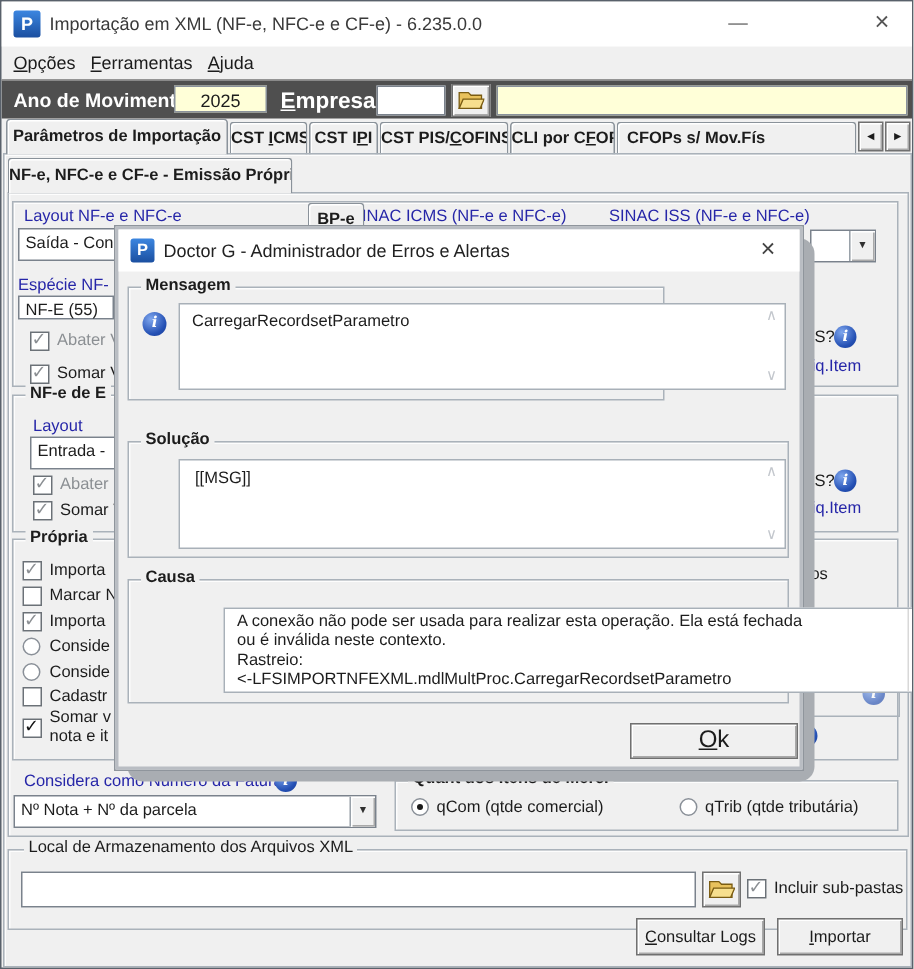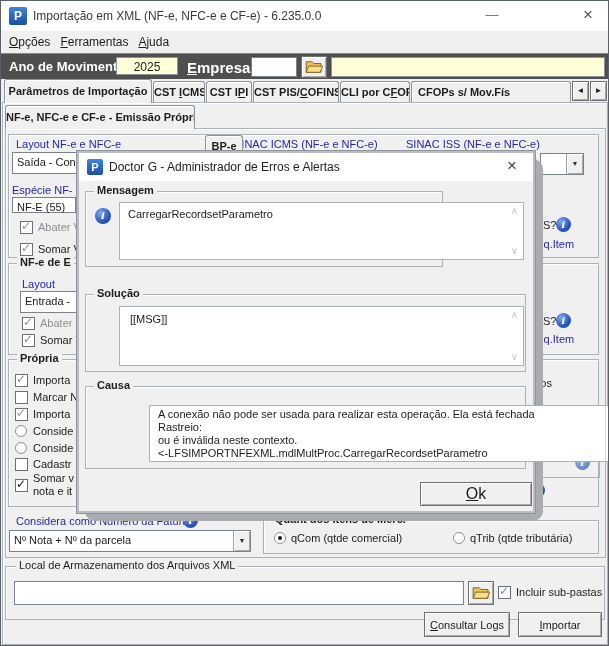--- a/index.html
+++ b/index.html
@@ -254,22 +254,22 @@
         <span class="chev" style="right:5px;top:3px;">∧</span>
         <span class="chev" style="right:5px;bottom:3px;">∨</span>
       </div>
     </div>
 
     <div class="group" style="left:6px;top:233px;width:441px;height:83px;">
       <span class="gtitle">Causa</span>
       <div class="abs sunken" style="left:31px;top:18px;width:472px;height:57px;border-color:#a8b0b8;margin-left:32px;">
         <div style="padding:2px 20px 2px 8px;line-height:13px;">
           <div style="white-space:nowrap;overflow:hidden;">A conexão não pode ser usada para realizar esta operação. Ela está fechada</div>
+          <div>ou é inválida neste contexto.</div>
           <div>Rastreio:</div>
-          <div>ou é inválida neste contexto.</div>
           <div style="white-space:nowrap;overflow:hidden;">&lt;-LFSIMPORTNFEXML.mdlMultProc.CarregarRecordsetParametro</div>
         </div>
         <div class="abs" style="right:0;top:0;bottom:0;width:15px;border-left:1px solid #d8d8d8;">
           <span class="chev" style="left:3px;top:3px;color:#8a8f94;">∧</span>
           <div class="abs" style="left:2px;top:15px;width:11px;height:16px;background:#c9cdd1;"></div>
           <span class="chev" style="left:3px;bottom:3px;color:#8a8f94;">∨</span>
         </div>
       </div>
     </div>
 

